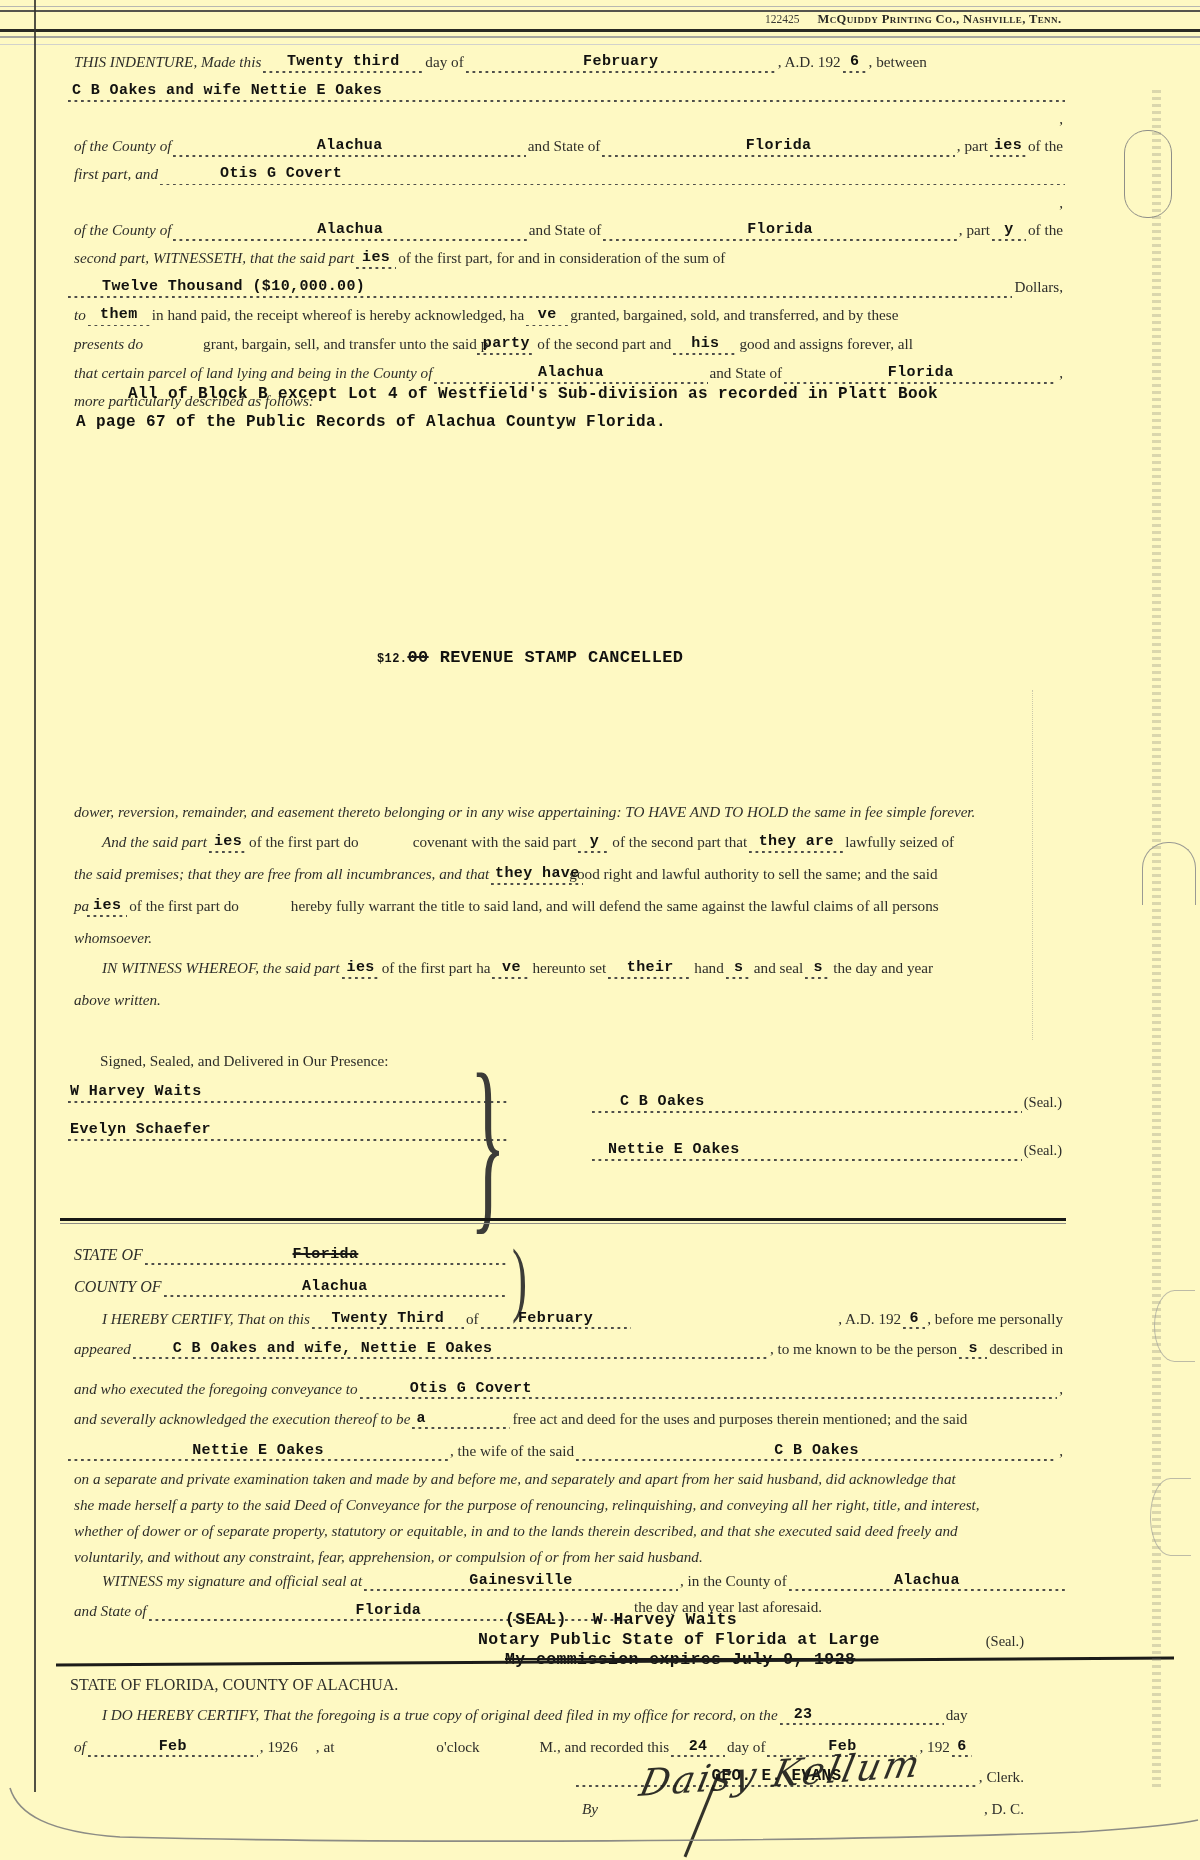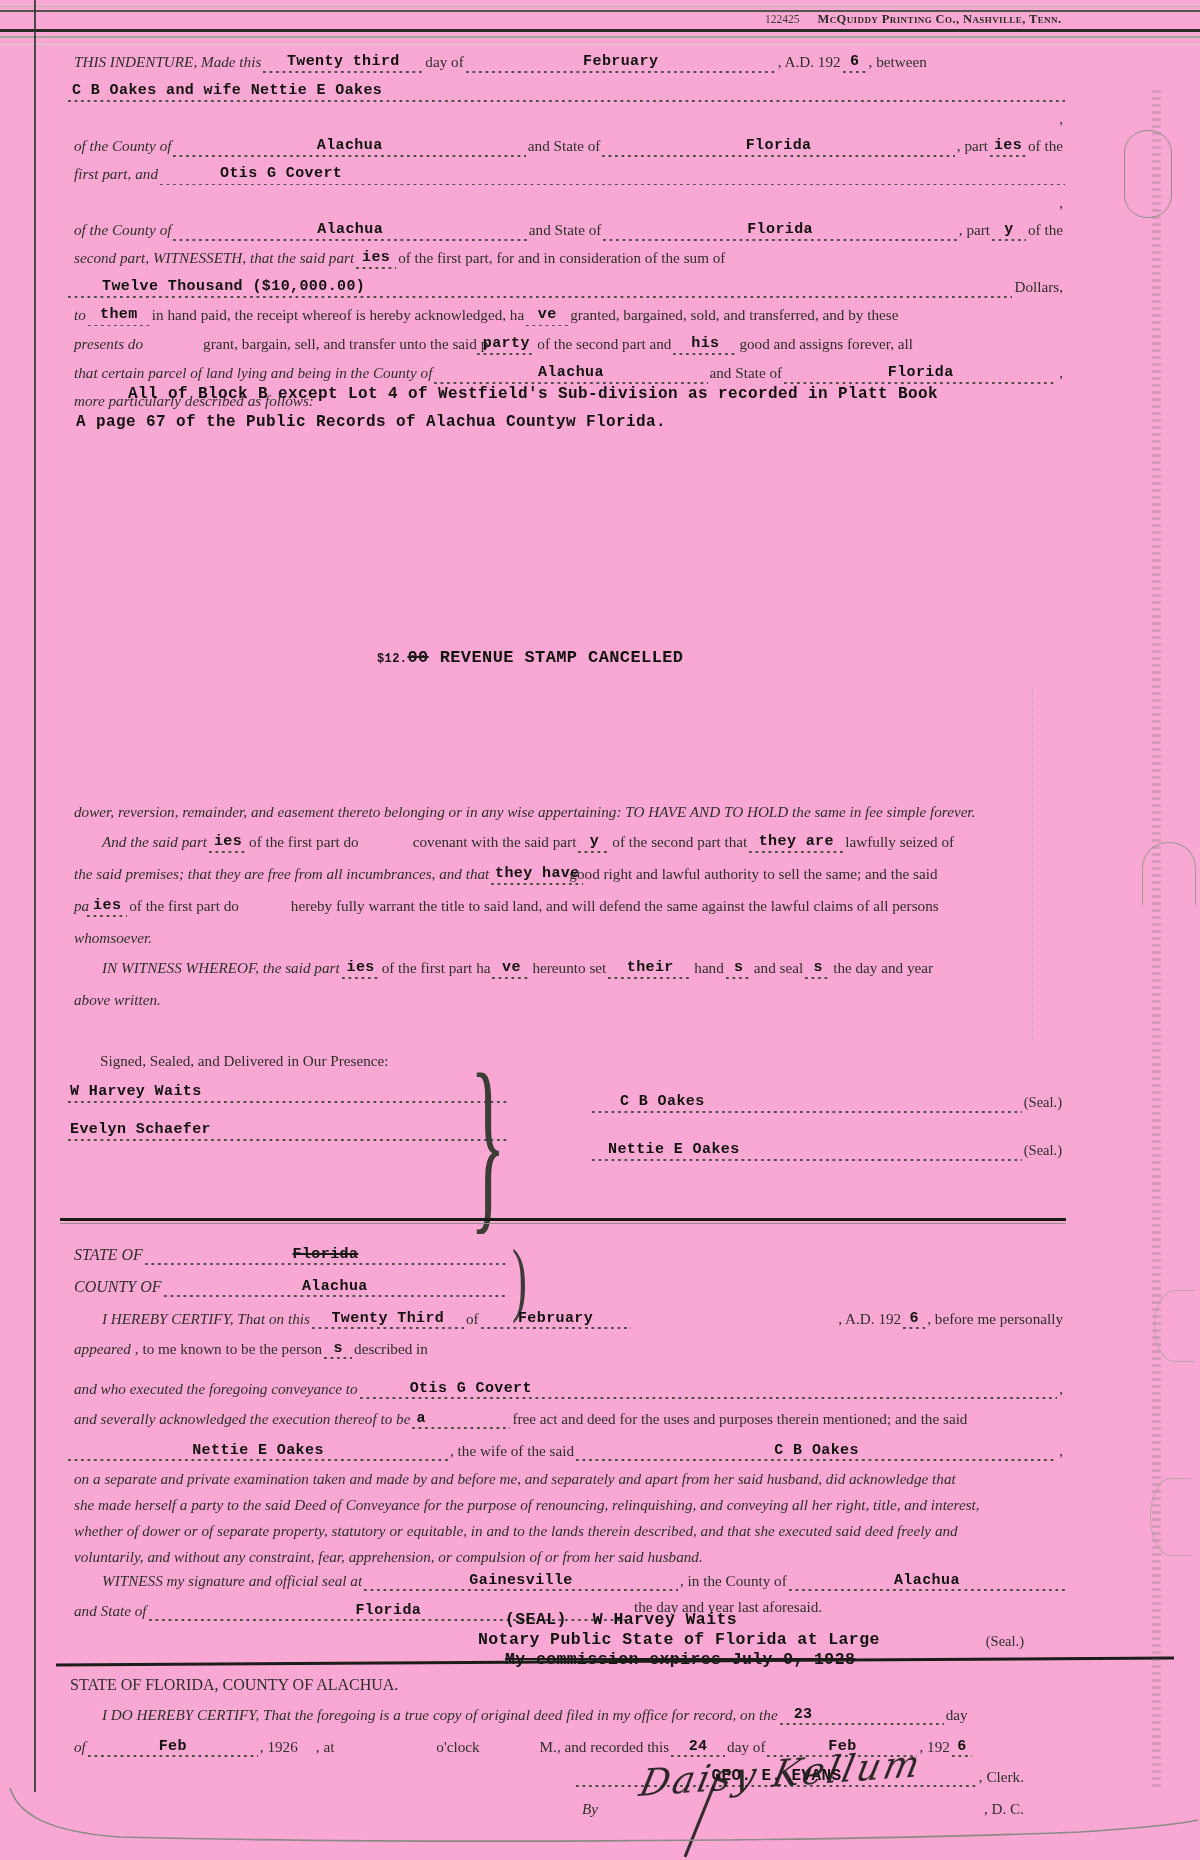--- a/index.html
+++ b/index.html
@@ -1,16 +1,16 @@
 <!DOCTYPE html>
 <html><head>
 <meta charset="utf-8">
 <style>
   html,body{margin:0;padding:0;background:#e9e9e5;}
-  .page{position:relative;width:1200px;height:1860px;background:#f9a8d4;overflow:hidden;
+  .page{position:relative;width:1200px;height:1860px;background:#fef9c3;overflow:hidden;
         font-family:"Liberation Serif",serif;color:#2b2b28;}
   .abs{position:absolute;}
   .row{display:flex;align-items:baseline;white-space:nowrap;}
   .p{font-size:15.2px;margin:0 2px;color:#2e2e2a;}
   .row>.p:first-child{margin-left:6px;font-style:italic;}
   .fill{flex:1 1 auto;min-width:8px;}
   .blank{display:inline-block;}
   .ln{background-image:repeating-linear-gradient(90deg,#4f4f4a 0,#4f4f4a 3px,transparent 3px,transparent 6.5px);
       background-repeat:repeat-x;background-position:0 100%;background-size:6.5px 1.7px;}
   .t{font-family:"Liberation Mono",monospace;font-weight:700;font-size:15px;color:#121210;
@@ -231,20 +231,21 @@
     <span class="blank ln tc" style="width:152px"><span class="t">Twenty Third</span></span>
     <span class="p">of</span>
     <span class="blank ln tc" style="width:150px"><span class="t">February</span></span>
     <span class="fill ln"></span>
     <span class="p">, A.D. 192</span>
     <span class="blank ln tc" style="width:22px"><span class="t">6</span></span>
     <span class="p">, before me personally</span>
   </div>
   <div class="abs row np" style="left:68px;top:1340px;width:997px">
     <span class="p">appeared</span>
+    <span class="fill ln" style="padding-left:40px"><span class="t">C B Oakes and wife, Nettie E Oakes</span></span>
     <span class="p">, to me known to be the person</span>
     <span class="blank ln tc" style="width:28px"><span class="t">s</span></span>
     <span class="p">described in</span>
   </div>
   <div class="abs row np" style="left:68px;top:1380px;width:997px">
     <span class="p">and who executed the foregoing conveyance to</span>
     <span class="fill ln" style="padding-left:50px"><span class="t">Otis G Covert</span></span>
     <span class="p">,</span>
   </div>
   <div class="abs row np" style="left:68px;top:1410px;width:997px">

